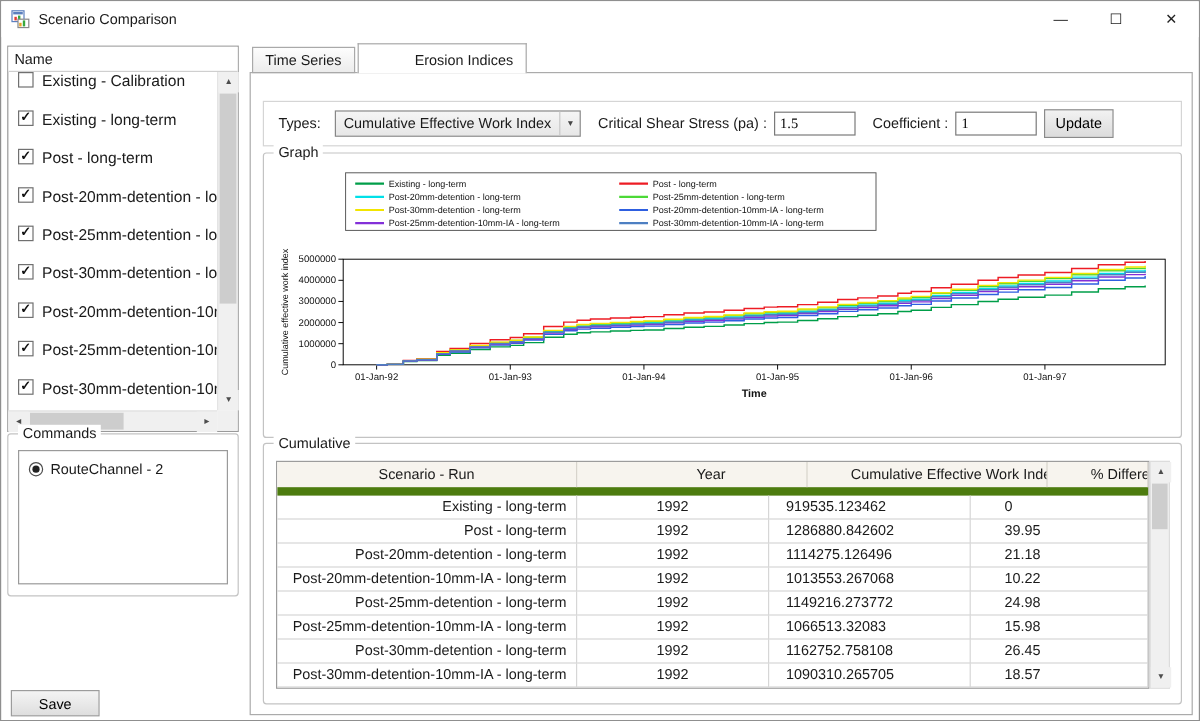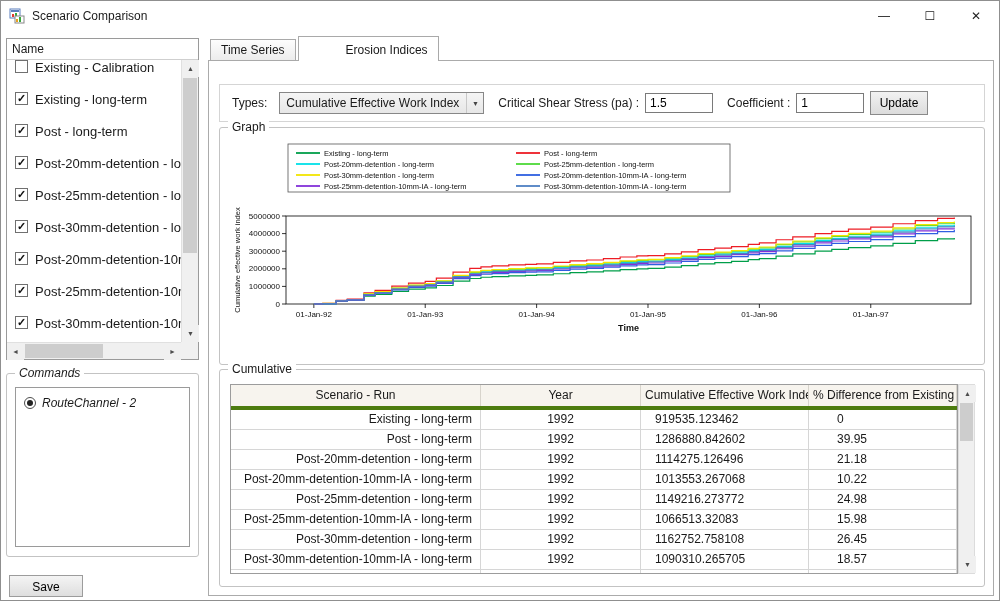--- a/index.html
+++ b/index.html
@@ -31,21 +31,21 @@
   .hsb { position:absolute; left:0; bottom:0; right:17px; height:17px; background:#f0f0f0; border-top:1px solid #e0e0e0; }
   .sb-corner { position:absolute; right:0; bottom:0; width:17px; height:17px; background:#f0f0f0; }
   .sb-arrow { position:absolute; width:17px; height:17px; display:flex; align-items:center; justify-content:center; font-size:7px; color:#4d4d4d; background:#f0f0f0; }
   .vsb .up { top:0; } .vsb .down { bottom:0; }
   .hsb .left { left:0; } .hsb .right { right:0; }
   .vsb-thumb { position:absolute; left:1px; right:1px; top:18px; height:62%; background:#cdcdcd; }
   .hsb-thumb { position:absolute; top:1px; bottom:1px; left:18px; width:78px; background:#cdcdcd; }
 
   .groupbox { position:absolute; border:1px solid #c3c3c3; border-radius:3px; }
   .groupbox > .gb-label { position:absolute; top:-8px; left:8px; background:#fff; padding:0 4px; font-size:12px; }
-  .commands { left:5px; top:372px; width:193px; height:184px;font-style:italic; }
+  .commands { left:5px; top:360px; width:193px; height:136px; }
   .commands-inner { position:absolute; left:8px; top:13px; right:8px; bottom:9px; border:1px solid #9a9a9a; background:#fff; }
   .radio-row { display:flex; align-items:center; padding:8px 0 0 8px; }
   .radio { width:12px; height:12px; border:1px solid #4d4d4d; border-radius:50%; position:relative; background:#fff; flex:0 0 12px; }
   .radio.selected::after { content:""; position:absolute; left:2px; top:2px; width:6px; height:6px; border-radius:50%; background:#222; }
   .radio-label { margin-left:6px; }
 
   .save-btn { position:absolute; left:8px; top:574px; width:74px; height:22px; background:linear-gradient(#f4f4f4,#dedede); border:1px solid #9c9c9c; font-size:12px; text-align:center; line-height:20px; }
 
   
   .tabs { position:absolute; left:209px; top:35px; height:25px; display:flex; align-items:flex-end; z-index:3; }
@@ -53,36 +53,36 @@
   .tab.active { height:25px; padding-top:6px; background:#fff; border-bottom:none;padding-left:47px; }
 
   .tabpage { position:absolute; left:207px; top:59px; width:786px; height:536px; background:#fff; border:1px solid #ababab; z-index:1; }
 
   
   .ctrlbox { position:absolute; left:10px; top:12px; width:766px; height:38px; border:1px solid #d5d5d5; display:flex; align-items:center; padding:0 12px;margin-top:11px; }
   .ctrl-label { white-space:nowrap; }
   .combo { width:205px; height:22px; border:1px solid #878787; background:linear-gradient(#f5f5f5,#e7e7e7); display:flex; align-items:center; margin-left:12px; }
   .combo-value { flex:1; padding-left:6px; white-space:nowrap; overflow:hidden; }
   .combo-arrow { width:17px; text-align:center; font-size:7px; color:#444; border-left:1px solid #c8c8c8; align-self:stretch; display:flex; align-items:center; justify-content:center; }
-  .txt { height:20px; border:1px solid #7a7a7a; font-size:12px; padding:0 4px; font-family:Liberation Sans, sans-serif; }
+  .txt { height:20px; border:1px solid #7a7a7a; font-size:12px; padding:0 4px; font-family:Liberation Serif, serif; }
   .txt.shear { width:68px; margin-left:6px; }
   .txt.coeff { width:68px; margin-left:6px; }
   .lbl-shear { margin-left:14px; }
   .lbl-coeff { margin-left:14px; }
   .update-btn { margin-left:auto; margin-right:44px; width:58px; height:24px; background:linear-gradient(#f2f2f2,#dcdcdc); border:1px solid #8a8a8a; font-size:12px; }
 
   
   .graphbox { left:10px; top:66px; width:766px; height:238px; }
   #chart { position:absolute; left:6px; top:14px; }
   #chart text { font-family:"Liberation Sans",sans-serif; fill:#111; }
 
   
   .statsbox { left:10px; top:308px; width:766px; height:218px; }
   .stats-table { position:absolute; left:10px; top:14px; width:728px; height:190px; border:1px solid #9c9c9c; overflow:hidden; background:#fff; }
-  .thead { display:grid; grid-template-columns:250px 160px 168px 1fr; background:#f7f4ee; border-bottom:4px solid #4d7c0f; }
+  .thead { display:grid; grid-template-columns:250px 160px 168px 1fr; background:#f7f4ee; border-bottom:7px solid #4d7c0f;gap:32px; }
   .th { height:21px; line-height:21px; text-align:center; border-right:1px solid #d8d4cc; white-space:nowrap; overflow:hidden; padding:0 4px; }
   .tr { display:grid; grid-template-columns:250px 160px 168px 1fr; }
   .td { height:20px; line-height:19px; border-right:1px solid #d6d6d6; border-bottom:1px solid #d6d6d6; white-space:nowrap; overflow:hidden; }
   .td.c0 { text-align:right; padding-right:8px; }
   .td.c1 { text-align:center; }
   .td.c2 { padding-left:14px; }
   .td.c3 { padding-left:28px; }
   .stats-sb { position:absolute; left:738px; top:14px; width:17px; height:190px; background:#f0f0f0; border:1px solid #dcdcdc; }
   .stats-sb .up { top:0; } .stats-sb .down { bottom:0; }
   .stats-thumb { position:absolute; left:1px; right:1px; top:18px; height:38px; background:#cdcdcd; }

